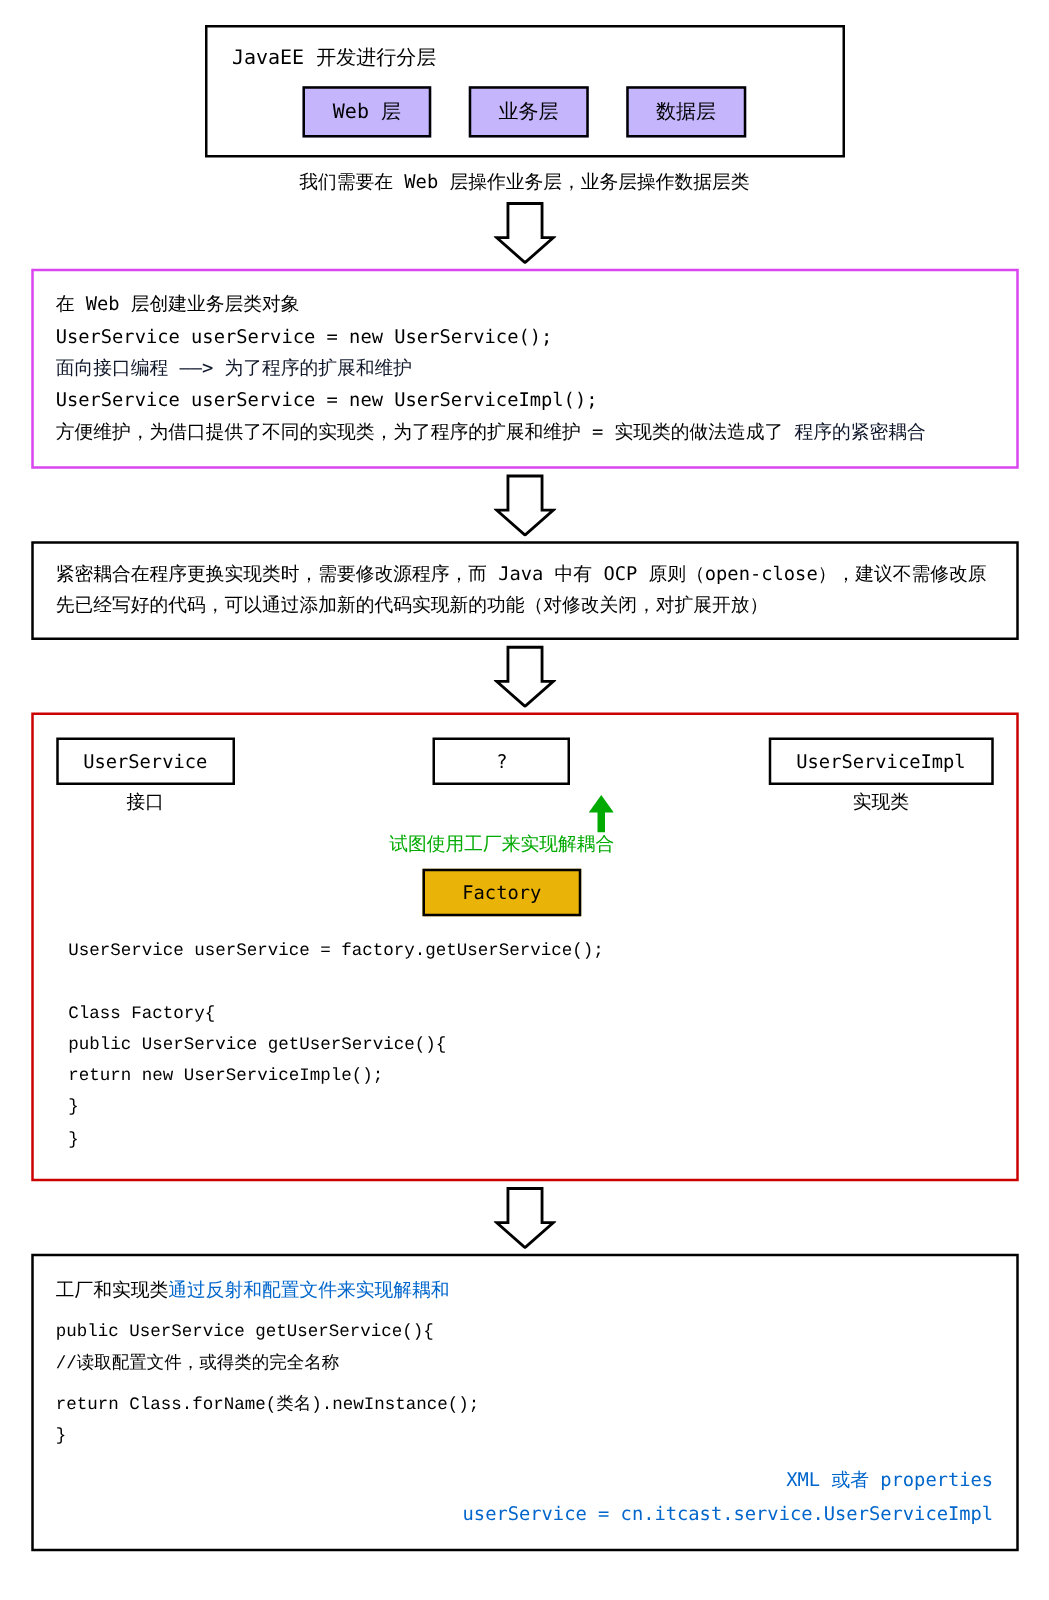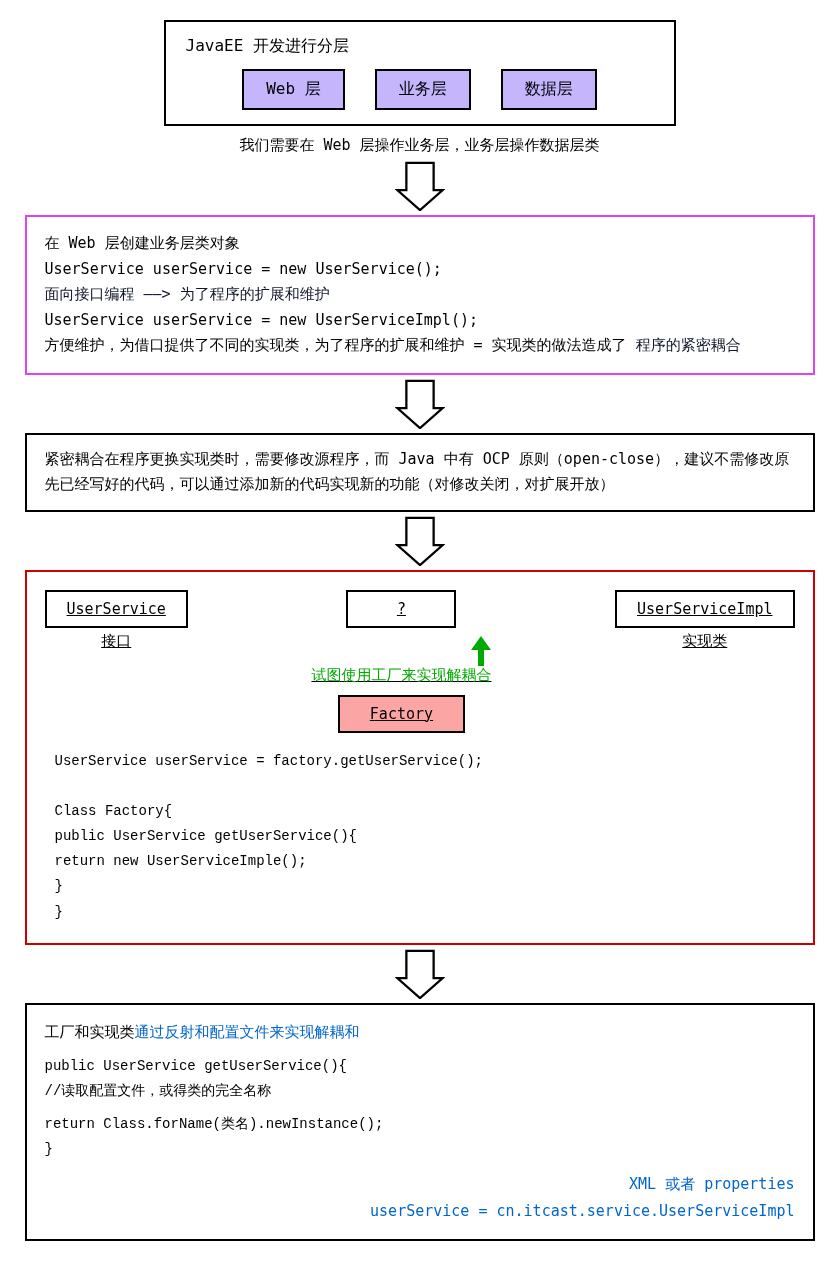--- a/index.html
+++ b/index.html
@@ -91,21 +91,20 @@
       display: flex;
       align-items: flex-start;
       justify-content: space-between;
       margin-bottom: 10px;
     }
     .diagram-col {
       display: flex;
       flex-direction: column;
       align-items: center;
       gap: 4px;
-      text-decoration: underline;
     }
     .diag-box {
       border: 2px solid #000;
       padding: 8px 20px;
       background: #fff;
       font-size: 15px;
       min-width: 110px;
       text-align: center;
     }
     .diag-label {
@@ -117,21 +116,21 @@
       justify-content: center;
     }
     .green-text {
       color: #00aa00;
       font-size: 15px;
       text-align: center;
     }
     .factory-box {
       border: 2px solid #000;
       padding: 8px 30px;
-      background: #fca5a5;
+      background: #eab308;
       font-size: 15px;
       margin-top: 6px;
     }
     .code-block {
       font-family: "Courier New", monospace;
       font-size: 14px;
       line-height: 1.8;
       margin-top: 16px;
       padding-left: 10px;
     }

